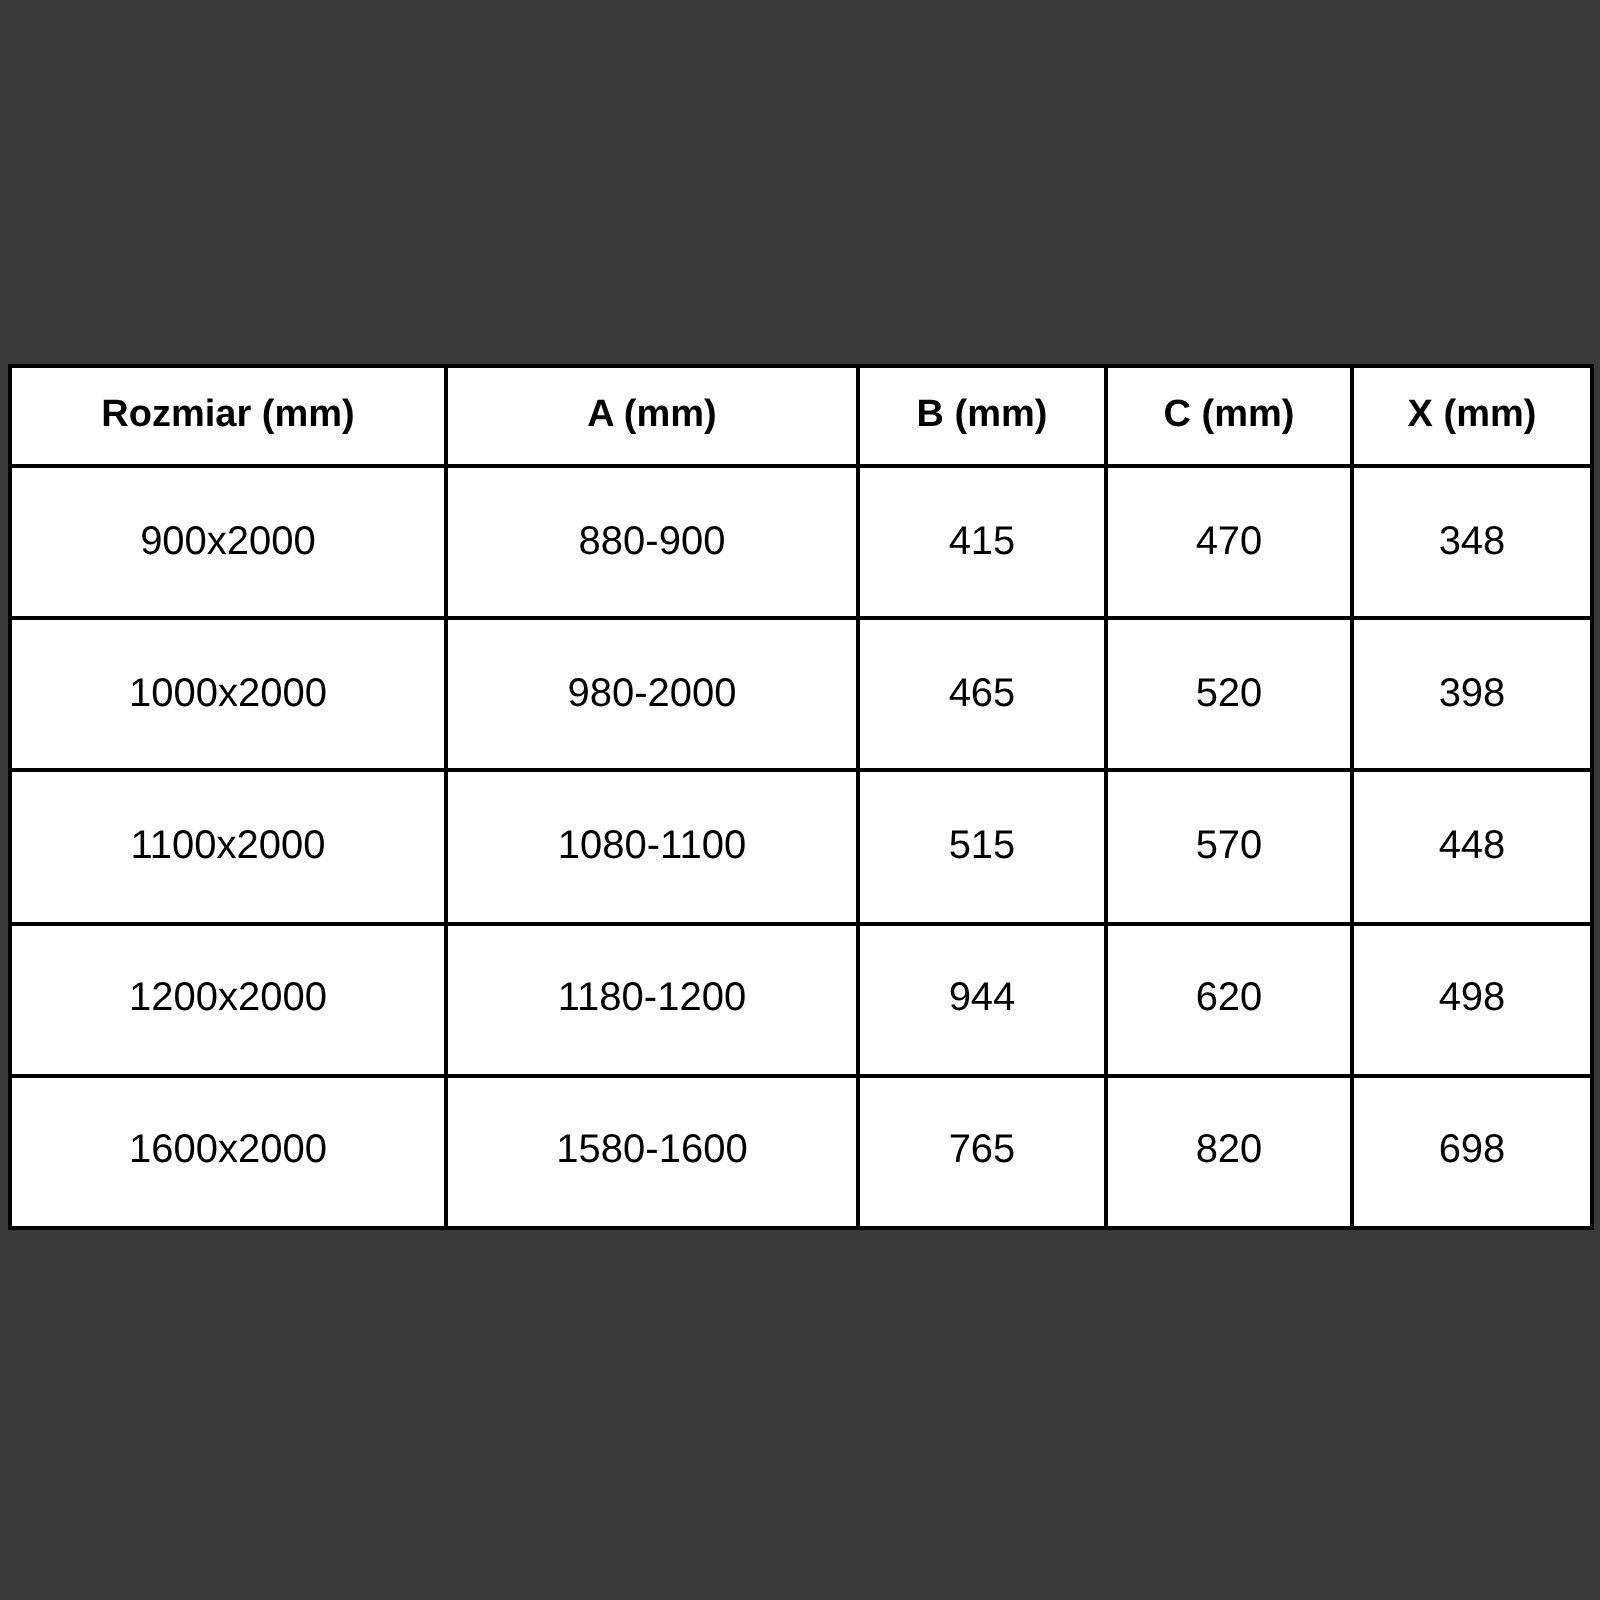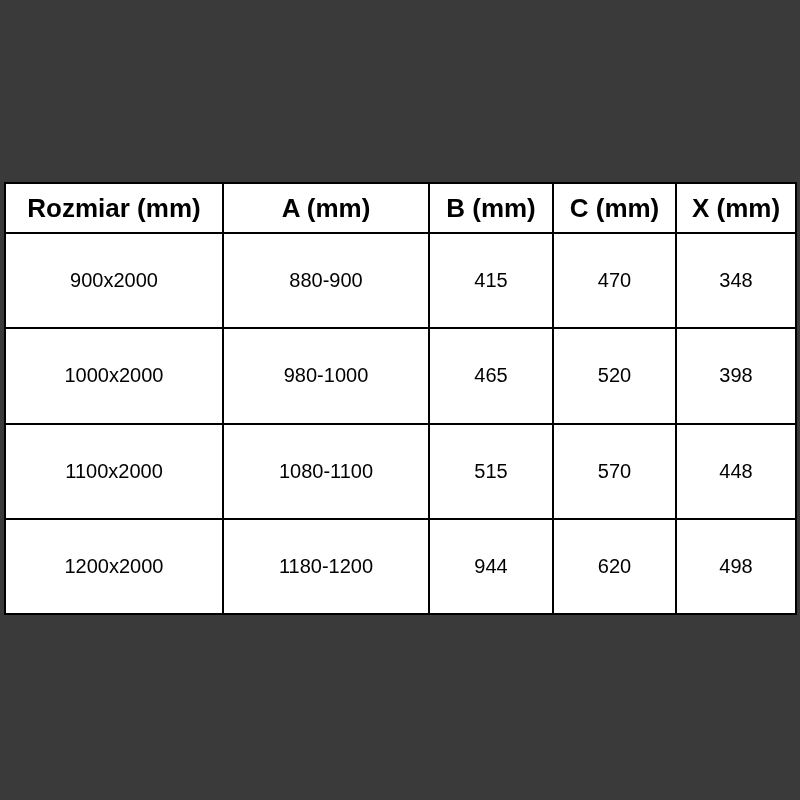--- a/index.html
+++ b/index.html
@@ -32,21 +32,21 @@
   table.dim-table td {
     border: 2px solid #000000;
     text-align: center;
     vertical-align: middle;
     color: #000000;
     padding: 0;
     overflow: hidden;
     white-space: nowrap;
   }
   table.dim-table th {
-    font-size: 26px;
+    font-size: 19px;
     font-weight: bold;
     height: 48px;
   }
   table.dim-table td {
     font-size: 20px;
     font-weight: normal;
     height: 48px;
     margin-left: 20px;
   }
   col.c-rozmiar { width: 218px; }
@@ -79,34 +79,41 @@
     <tbody>
       <tr>
         <td>900x2000</td>
         <td>880-900</td>
         <td>415</td>
         <td>470</td>
         <td>348</td>
       </tr>
       <tr>
         <td>1000x2000</td>
-        <td>980-1000</td>
+        <td>980-2000</td>
         <td>465</td>
         <td>520</td>
         <td>398</td>
       </tr>
       <tr>
         <td>1100x2000</td>
         <td>1080-1100</td>
         <td>515</td>
         <td>570</td>
         <td>448</td>
       </tr>
       <tr>
         <td>1200x2000</td>
         <td>1180-1200</td>
         <td>944</td>
         <td>620</td>
         <td>498</td>
       </tr>
+      <tr>
+        <td>1600x2000</td>
+        <td>1580-1600</td>
+        <td>765</td>
+        <td>820</td>
+        <td>698</td>
+      </tr>
     </tbody>
   </table>
 </div>
 
 </body></html>

